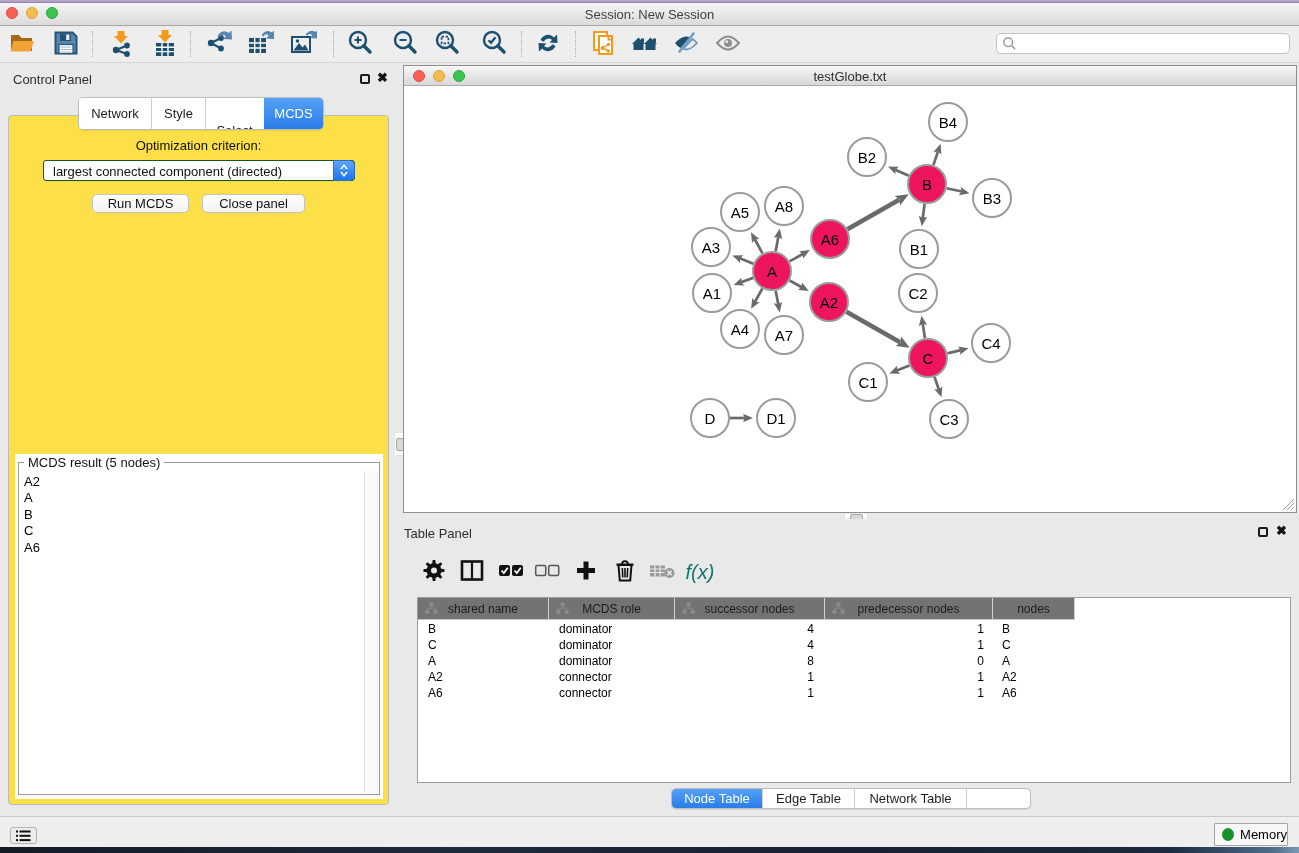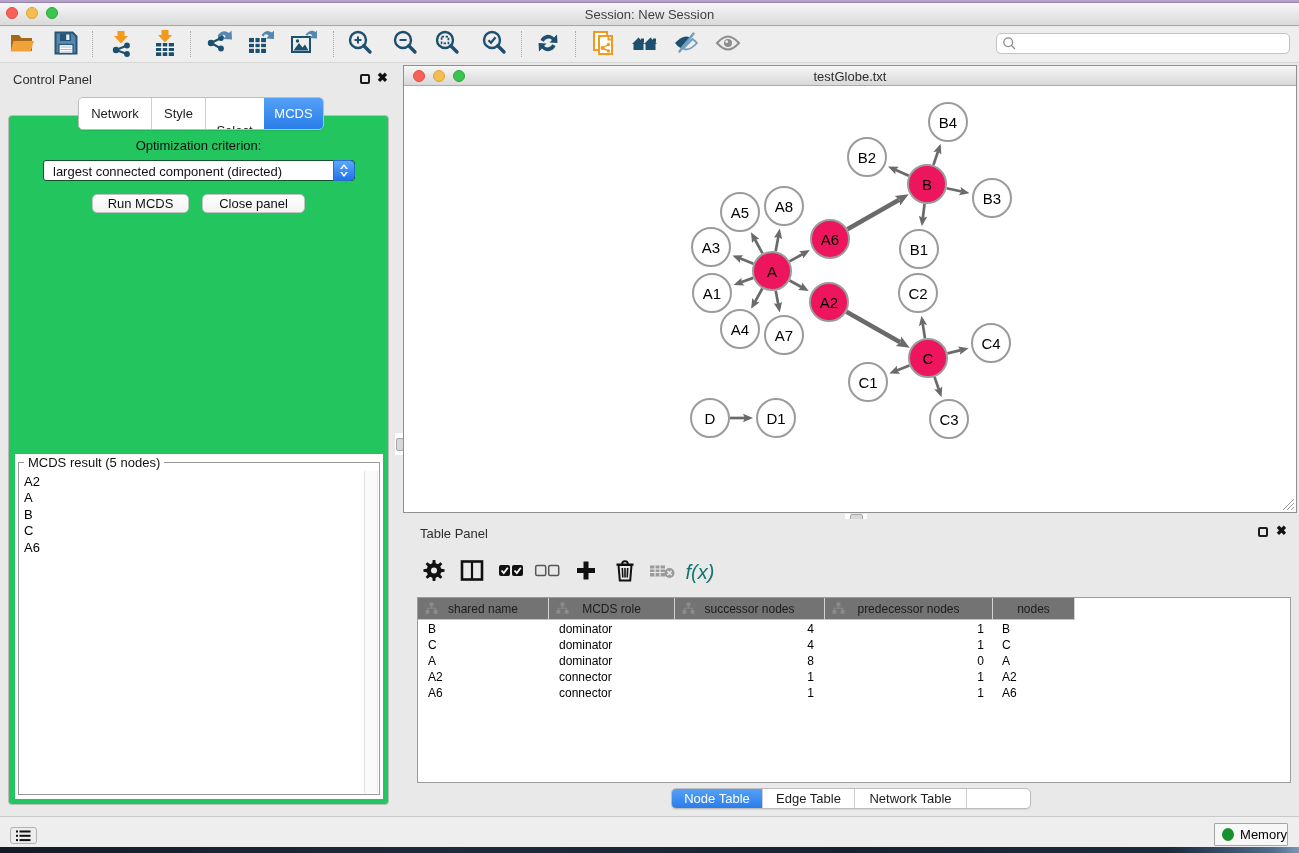--- a/index.html
+++ b/index.html
@@ -31,21 +31,21 @@
   
   .panel-title { font-size:13px; color:#2e2e2e; }
   .win-btn-float { width:10px; height:10px; border:2px solid #1a1a1a; border-radius:2px; display:inline-block; }
   .win-btn-close { font-size:13px; font-weight:bold; color:#111; line-height:10px; }
 
   
   .control-panel { position:absolute; left:0; top:63px; width:396px; height:753px; background:#e9e9e9; }
   .cp-header-title { position:absolute; left:13px; top:9px; }
   .cp-float { position:absolute; left:360px; top:74px; }
   .cp-close { position:absolute; left:377px; top:73px; }
-  .cp-content { position:absolute; left:8px; top:52px; width:381px; height:690px; background:#22c55e; border:1px solid #bcbcbc; border-radius:4px;padding-left:28px; }
+  .cp-content { position:absolute; left:8px; top:52px; width:381px; height:690px; background:#fde047; border:1px solid #bcbcbc; border-radius:4px;padding-left:28px; }
 
   .seg { position:absolute; display:flex; background:#ffffff; border:1px solid #bdbdbd; border-radius:5px; overflow:hidden; box-shadow:0 1px 1px rgba(0,0,0,0.08); }
   .seg .seg-btn { display:flex; align-items:center; justify-content:center; font-size:13px; color:#1c1c1c; background:#ffffff; border-right:1px solid #cfcfcf; }
   .seg .seg-btn:last-child { border-right:none; }
   .seg .seg-btn.active { background:linear-gradient(#55a1f7,#2a7de9); color:#ffffff; }
   .cp-tabs { left:78px; top:34px; height:33px; z-index:5; }
   .cp-tabs .seg-btn:nth-child(1){ width:73px; }
   .cp-tabs .seg-btn:nth-child(2){ width:54px; }
   .cp-tabs .seg-btn:nth-child(3){ width:58px;margin-top:32px; }
   .cp-tabs .seg-btn:nth-child(4){ width:59px; }
@@ -88,21 +88,21 @@
   .net-titlebar .title { position:absolute; left:0; right:0; top:3px; text-align:center; font-size:13px; color:#2e2e2e; }
   .net-tl { position:absolute; top:4px; width:12px; height:12px; border-radius:50%; }
   .net-tl.red    { left:9px;  background:#f96157; border:1px solid #dd4f46; }
   .net-tl.yellow { left:29px; background:#f5bd4f; border:1px solid #dca338; }
   .net-tl.green  { left:49px; background:#3bc44f; border:1px solid #2aa73c; }
   .net-canvas { position:absolute; left:0; top:21px; right:0; bottom:0; background:#ffffff; }
   .resize-grip { position:absolute; right:1px; bottom:1px; width:13px; height:13px; }
 
   
   .table-panel { position:absolute; left:397px; top:519px; width:902px; height:297px; background:#e9e9e9; }
-  .tp-title { position:absolute; left:23px; top:7px; }
+  .tp-title { position:absolute; left:7px; top:7px; }
   .tp-float { position:absolute; left:861px; top:8px; }
   .tp-close { position:absolute; left:879px; top:7px; }
   .tp-toolbar { position:absolute; left:20px; top:32px; right:10px; height:42px; }
   .tp-icon { position:absolute; top:21px; transform:translate(-50%,-50%); }
   .tbl { position:absolute; left:20px; top:78px; width:874px; height:186px; background:#ffffff; border:1px solid #9c9c9c; overflow:hidden; }
   .tbl-header { position:absolute; left:0; top:0; height:22px; display:flex; background:#737373; border-bottom:1px solid #c6c6c6; }
   .tbl-th { position:relative; display:flex; align-items:center; justify-content:center; font-size:12px; color:#1c1c1c; border-right:1px solid #d2d2d2; }
   .tbl-th .org-icon { position:absolute; left:7px; top:4px; }
   .tbl-th:nth-child(1){ width:131px; }
   .tbl-th:nth-child(2){ width:126px; }

